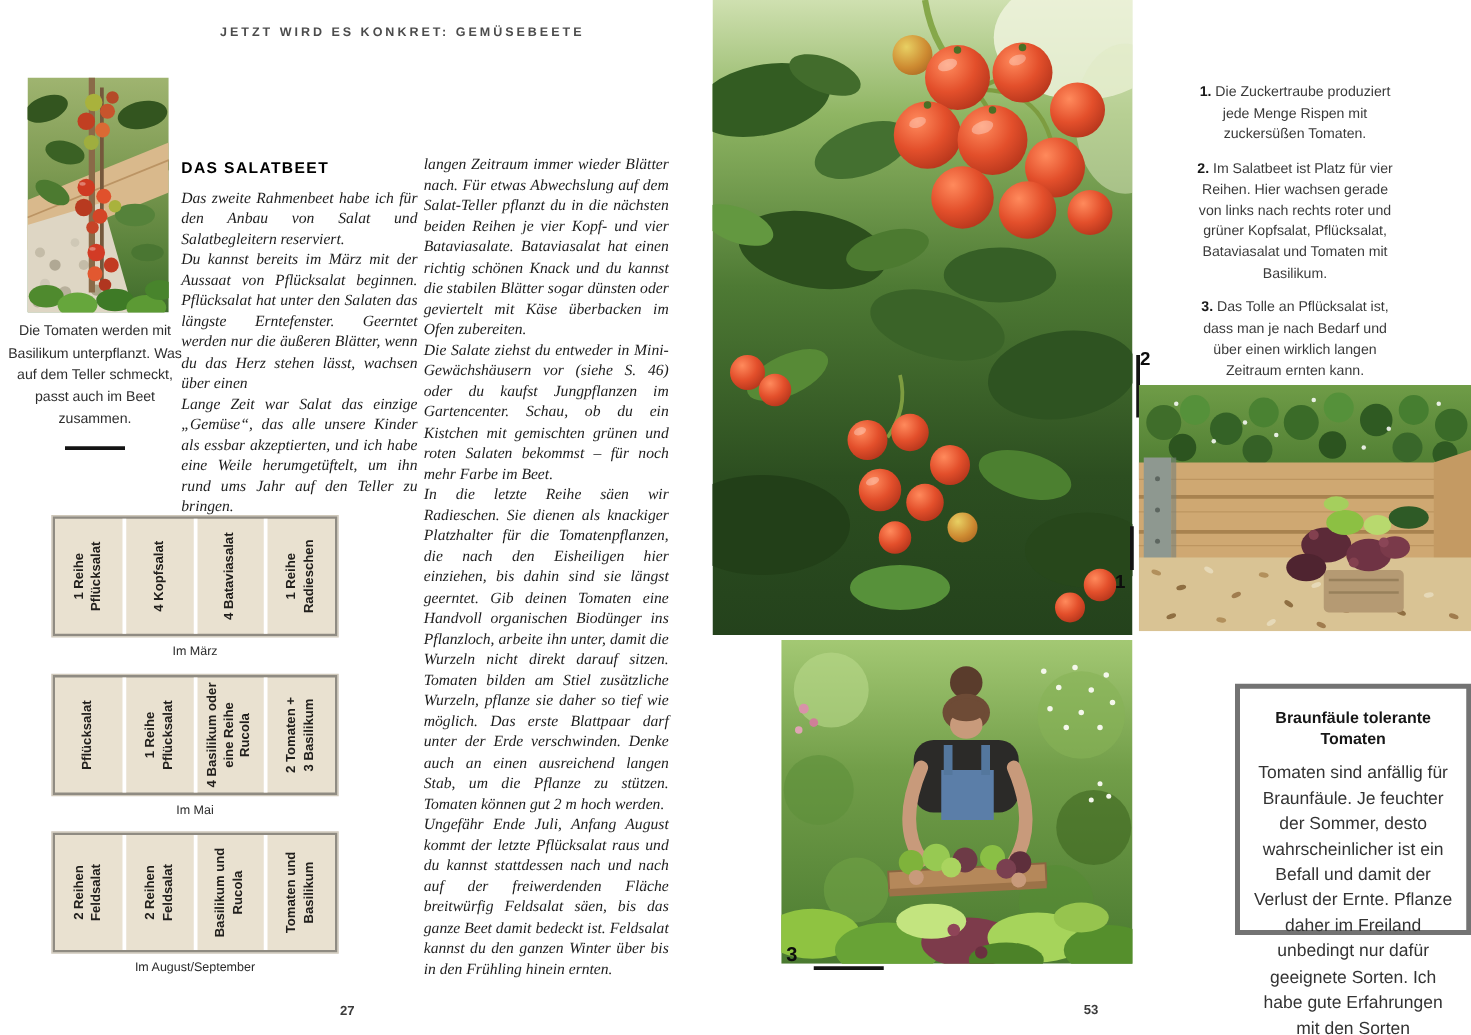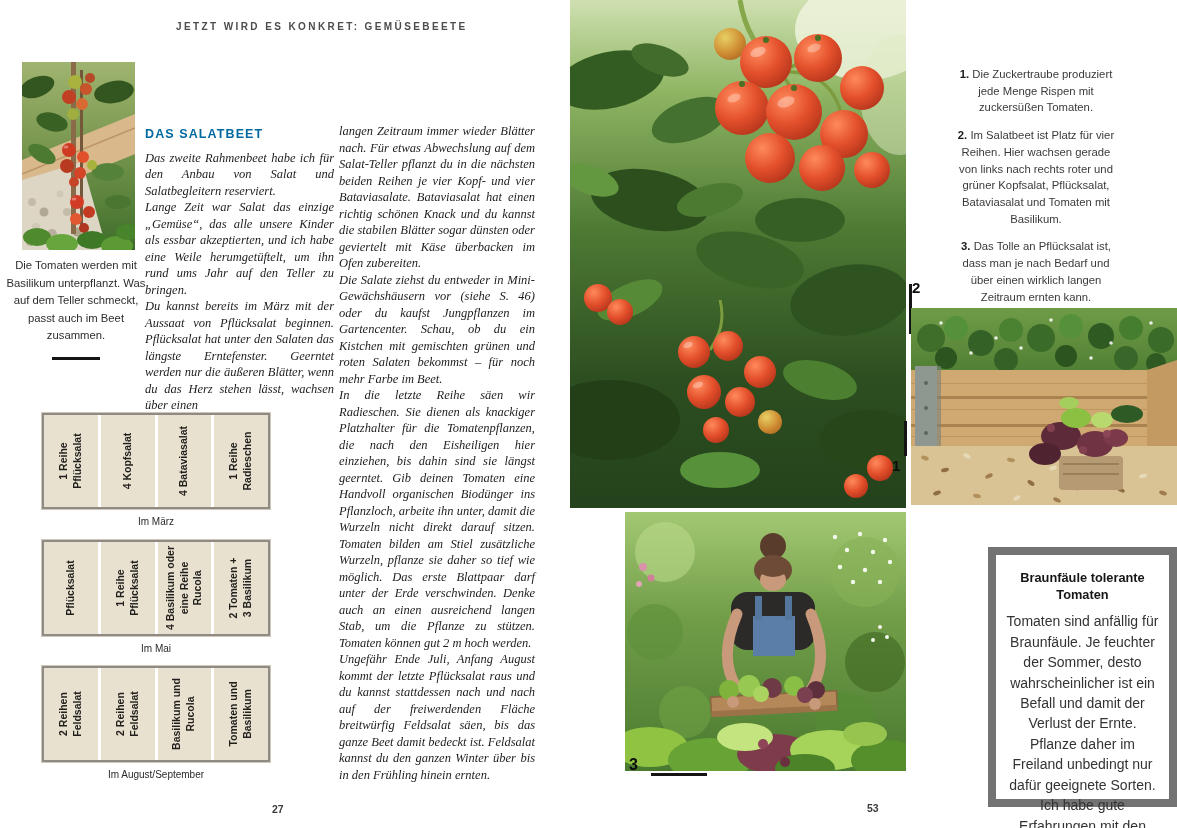--- a/index.html
+++ b/index.html
@@ -16,21 +16,21 @@
   
   .photo-caption{left:2px;top:257px;width:148px;text-align:center;font-size:11.3px;
                  line-height:1.55;font-weight:500;color:#2e2e2e;}
   .caption-rule{width:48px;height:3px;background:#141414;margin:12px auto 0;}
 
   
   .textcol{font-family:"Liberation Serif","DejaVu Serif",serif;font-size:12.5px;line-height:1.32;
            color:#1c1c1c;text-align:justify;}
   .textcol p{margin:0;font-style:italic;}
   .article-heading{font-family:"Liberation Sans","DejaVu Sans",sans-serif;font-size:12.5px;
-                   font-weight:700;letter-spacing:1.1px;color:#0369a1;margin:0 0 7px 0;text-align:left;}
+                   font-weight:700;letter-spacing:1.1px;color:#000000;margin:0 0 7px 0;text-align:left;}
   .col1{left:145px;top:126px;width:189px;}
   .col2{left:339px;top:123px;width:196px;}
 
   
   .plan{left:42px;width:228px;}
   .bed-table{display:flex;height:96px;background:#e9e1d0;border:2px solid #8f8b82;
              outline:1px solid #cfc8ba;box-sizing:border-box;}
   .bed-cell{flex:1;position:relative;border-right:3px solid #ffffff;}
   .bed-cell:last-child{border-right:none;}
   .vlabel{position:absolute;left:50%;top:50%;width:90px;transform:translate(-50%,-50%) rotate(-90deg);
@@ -43,21 +43,21 @@
   .note{margin-bottom:11px;}
   .note b{font-weight:800;color:#191919;}
   .notes-rule{width:46px;height:3px;background:#141414;margin:14px auto 0;}
 
   
   .marker{font-weight:800;font-size:15px;color:#0d0d0d;line-height:1;}
   .vline{width:2.5px;background:#141414;}
   .hline{height:2.5px;background:#141414;}
 
   
-  .info-box{left:988px;top:547px;width:189px;height:260px;border:8px solid #737373;background:#fff;
+  .info-box{left:988px;top:547px;width:189px;height:201px;border:4px solid #737373;background:#fff;
             box-sizing:border-box;padding:15px 9px 24px;text-align:center;}
   .info-title{font-size:12.8px;font-weight:800;line-height:1.3;color:#161616;margin-bottom:8px;}
   .info-body{font-size:14px;line-height:1.46;font-weight:400;color:#333;}
 
   .pagenum{font-size:10.5px;font-weight:600;color:#3b3b3b;}
 </style>
 </head>
 <body>
 
 <div class="spread">
@@ -120,22 +120,22 @@
   </svg>
 
   <div class="abs photo-caption">
     <span>Die Tomaten werden mit Basilikum unterpflanzt. Was auf dem Teller schmeckt, passt auch im Beet zusammen.</span>
     <div class="caption-rule"></div>
   </div>
 
   <div class="abs textcol col1">
     <h2 class="article-heading">DAS SALATBEET</h2>
     <p>Das zweite Rahmenbeet habe ich für den Anbau von Salat und Salatbegleitern reserviert.</p>
+    <p>Du kannst bereits im März mit der Aussaat von Pflücksalat beginnen. Pflücksalat hat unter den Salaten das längste Erntefenster. Geerntet werden nur die äußeren Blätter, wenn du das Herz stehen lässt, wachsen über einen</p>
     <p>Lange Zeit war Salat das einzige „Gemüse“, das alle unsere Kinder als essbar akzeptierten, und ich habe eine Weile herumgetüftelt, um ihn rund ums Jahr auf den Teller zu bringen.</p>
-    <p>Du kannst bereits im März mit der Aussaat von Pflücksalat beginnen. Pflücksalat hat unter den Salaten das längste Erntefenster. Geerntet werden nur die äußeren Blätter, wenn du das Herz stehen lässt, wachsen über einen</p>
   </div>
 
   <div class="abs textcol col2">
     <p>langen Zeitraum immer wieder Blätter nach. Für etwas Abwechslung auf dem Salat-Teller pflanzt du in die nächsten beiden Reihen je vier Kopf- und vier Bataviasalate. Bataviasalat hat einen richtig schönen Knack und du kannst die stabilen Blätter sogar dünsten oder geviertelt mit Käse überbacken im Ofen zubereiten.</p>
     <p>Die Salate ziehst du entweder in Mini-Gewächshäusern vor (siehe S. 46) oder du kaufst Jungpflanzen im Gartencenter. Schau, ob du ein Kistchen mit gemischten grünen und roten Salaten bekommst – für noch mehr Farbe im Beet.</p>
     <p>In die letzte Reihe säen wir Radieschen. Sie dienen als knackiger Platzhalter für die Tomatenpflanzen, die nach den Eisheiligen hier einziehen, bis dahin sind sie längst geerntet. Gib deinen Tomaten eine Handvoll organischen Biodünger ins Pflanzloch, arbeite ihn unter, damit die Wurzeln nicht direkt darauf sitzen. Tomaten bilden am Stiel zusätzliche Wurzeln, pflanze sie daher so tief wie möglich. Das erste Blattpaar darf unter der Erde verschwinden. Denke auch an einen ausreichend langen Stab, um die Pflanze zu stützen. Tomaten können gut 2 m hoch werden.</p>
     <p>Ungefähr Ende Juli, Anfang August kommt der letzte Pflücksalat raus und du kannst stattdessen nach und nach auf der freiwerdenden Fläche breitwürfig Feldsalat säen, bis das ganze Beet damit bedeckt ist. Feldsalat kannst du den ganzen Winter über bis in den Frühling hinein ernten.</p>
   </div>
 
   <div class="abs plan" style="top:413px;">

